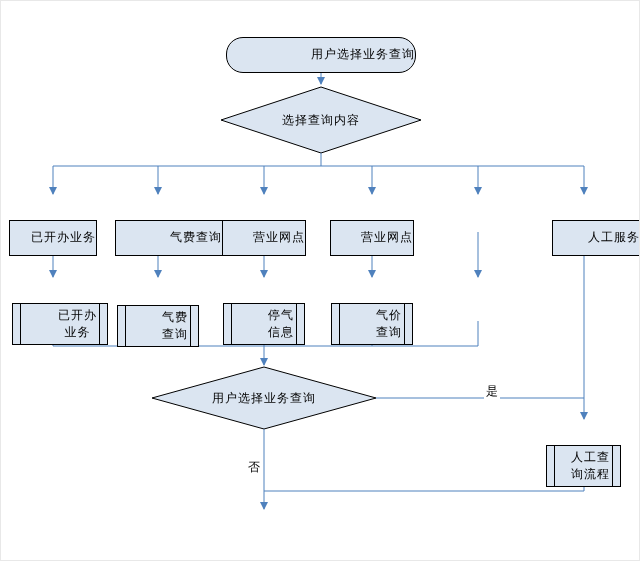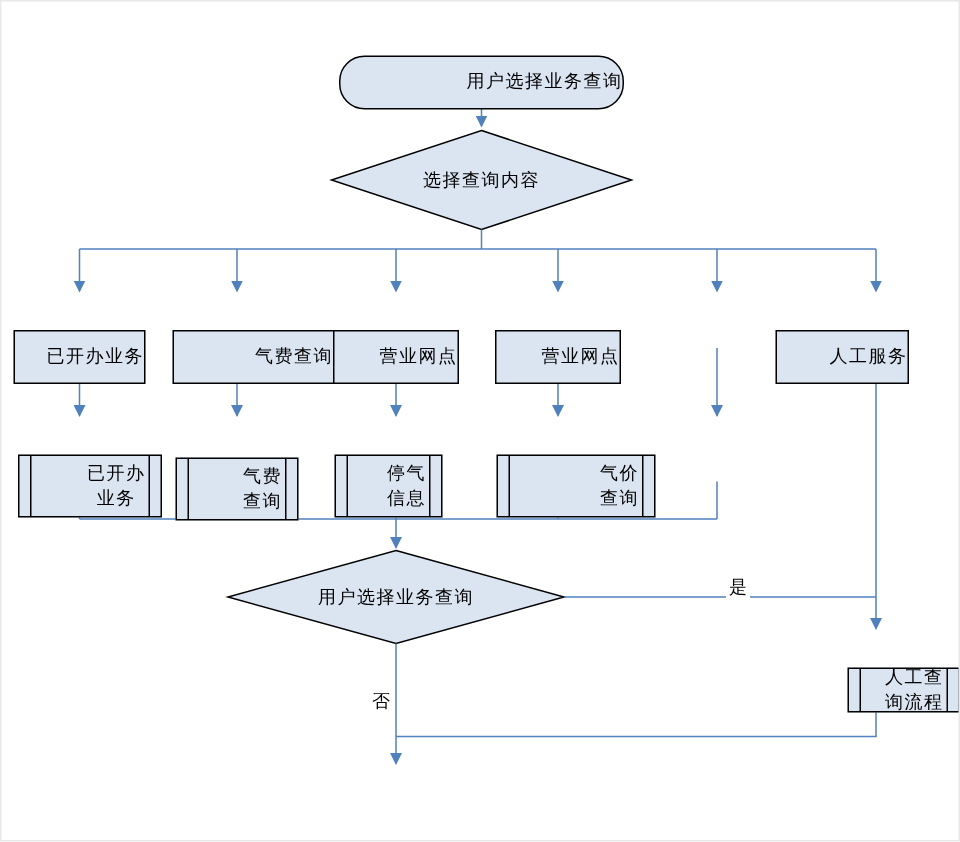--- a/index.html
+++ b/index.html
@@ -89,55 +89,55 @@
   </div>
   <div class="node" style="left:114px;top:195px;width:108px;height:36px">
     <span class="node-label">气费查询</span>
   </div>
   <div class="node" style="left:221px;top:195px;width:84px;height:36px">
     <span class="node-label">营业网点</span>
   </div>
   <div class="node" style="left:329px;top:195px;width:84px;height:36px">
     <span class="node-label">营业网点</span>
   </div>
-  <div class="node" style="left:516px;top:195px;width:89px;height:36px">
+  <div class="node" style="left:551px;top:195px;width:89px;height:36px">
     <span class="node-label">人工服务</span>
   </div>
 
   <div class="node pre" style="left:11px;top:278px;width:96px;height:42px">
     <span class="bar left"></span>
     <span class="bar right"></span>
     <span class="pre-label">已开办
 业务</span>
   </div>
   <div class="node pre" style="left:116px;top:280px;width:82px;height:42px">
     <span class="bar left"></span>
     <span class="bar right"></span>
     <span class="pre-label">气费
 查询</span>
   </div>
-  <div class="node pre" style="left:222px;top:278px;width:72px;height:42px">
+  <div class="node pre" style="left:222px;top:278px;width:82px;height:42px">
     <span class="bar left"></span>
     <span class="bar right"></span>
     <span class="pre-label">停气
 信息</span>
   </div>
-  <div class="node pre" style="left:330px;top:278px;width:106px;height:42px">
+  <div class="node pre" style="left:330px;top:278px;width:82px;height:42px">
     <span class="bar left"></span>
     <span class="bar right"></span>
     <span class="pre-label">气价
 查询</span>
   </div>
 
   <div class="diamond-label" style="left:151px;top:366px;width:224px;height:62px">用户选择业务查询</div>
 
   <div class="edge-label" style="left:483px;top:382px">是</div>
   <div class="edge-label" style="left:245px;top:458px">否</div>
 
-  <div class="node pre" style="left:564px;top:420px;width:75px;height:30px">
+  <div class="node pre" style="left:545px;top:420px;width:75px;height:42px">
     <span class="bar left"></span>
     <span class="bar right"></span>
     <span class="pre-label">人工查
 询流程</span>
   </div>
 
 
 </div>
 
 </body></html>

